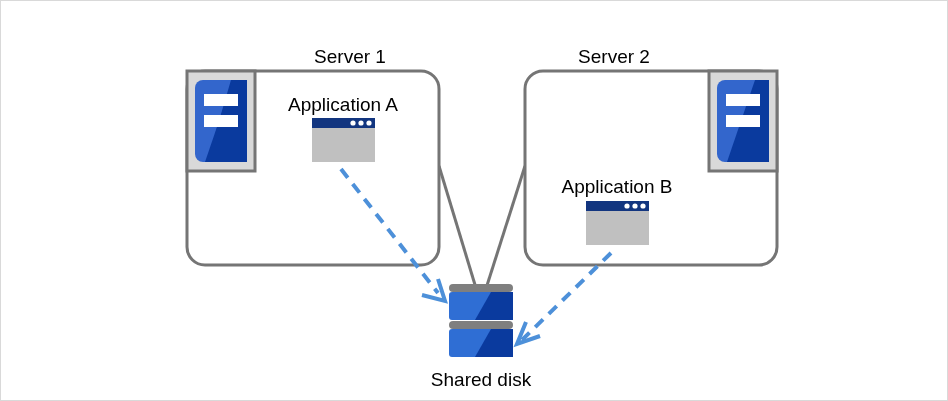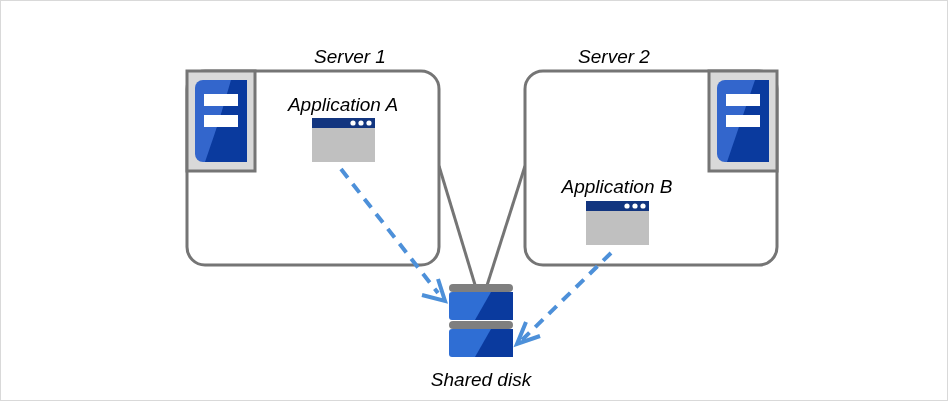--- a/index.html
+++ b/index.html
@@ -12,21 +12,20 @@
     font-family: "Liberation Sans", sans-serif;
   }
   #canvas {
     position: relative;
     width: 948px;
     height: 401px;
     background: #ffffff;
     border: 1px solid #d9d9d9;
     box-sizing: border-box;
     overflow: hidden;
-    font-style: italic;
   }
   #diagram-svg {
     position: absolute;
     left: 0;
     top: 0;
     width: 948px;
     height: 401px;
   }
   .diagram-label {
     font-family: "Liberation Sans", sans-serif;

